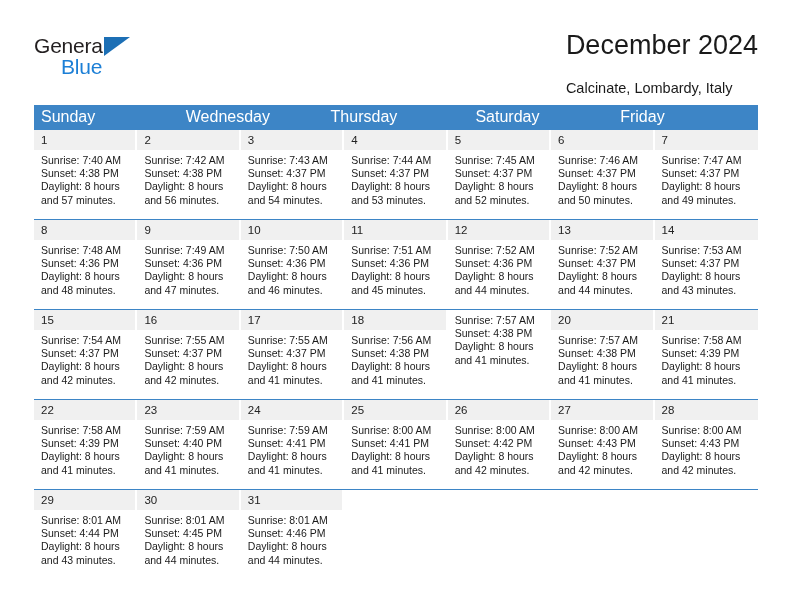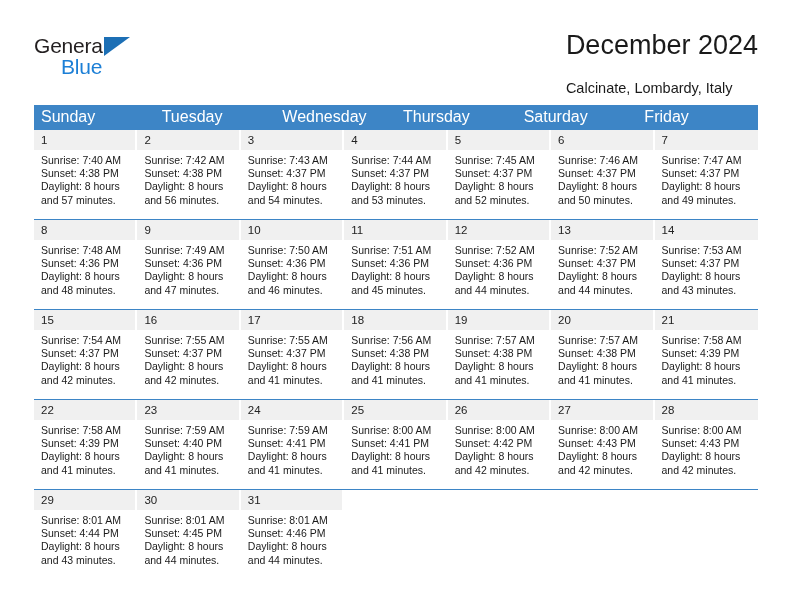--- a/index.html
+++ b/index.html
@@ -168,21 +168,20 @@
       <div class="cal-title">December 2024</div>
       <div class="cal-subtitle">Calcinate, Lombardy, Italy</div>
     </div>
 
   </div>
 
   <div class="calendar">
 
     <div class="dow-row">
       <div class="dow">Sunday</div>
-      <div class="dow">Tuesday</div>
       <div class="dow">Wednesday</div>
       <div class="dow">Thursday</div>
       <div class="dow">Saturday</div>
       <div class="dow">Friday</div>
     </div>
 
     <div class="week">
       <div class="daycell">
         <div class="datenum">1</div>
         <div class="info">
@@ -345,21 +344,20 @@
       <div class="daycell">
         <div class="datenum">18</div>
         <div class="info">
           <div>Sunrise: 7:56 AM</div>
           <div>Sunset: 4:38 PM</div>
           <div>Daylight: 8 hours</div>
           <div>and 41 minutes.</div>
         </div>
       </div>
       <div class="daycell">
-        <div class="datenum">19</div>
         <div class="info">
           <div>Sunrise: 7:57 AM</div>
           <div>Sunset: 4:38 PM</div>
           <div>Daylight: 8 hours</div>
           <div>and 41 minutes.</div>
         </div>
       </div>
       <div class="daycell">
         <div class="datenum">20</div>
         <div class="info">

